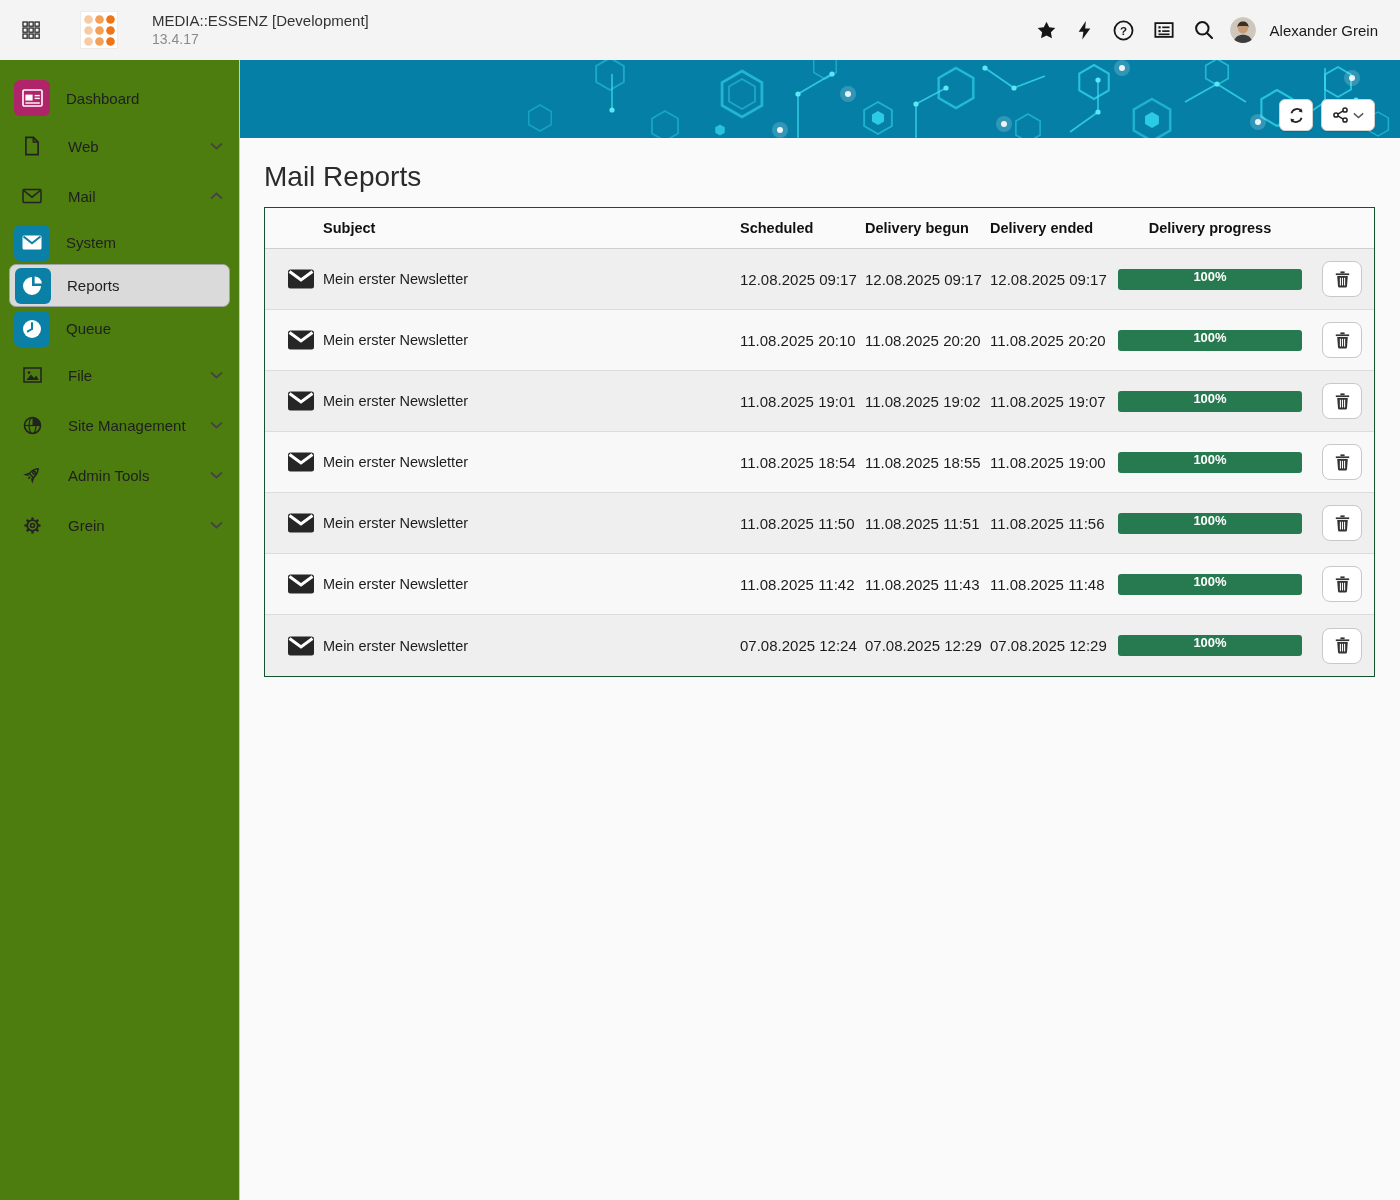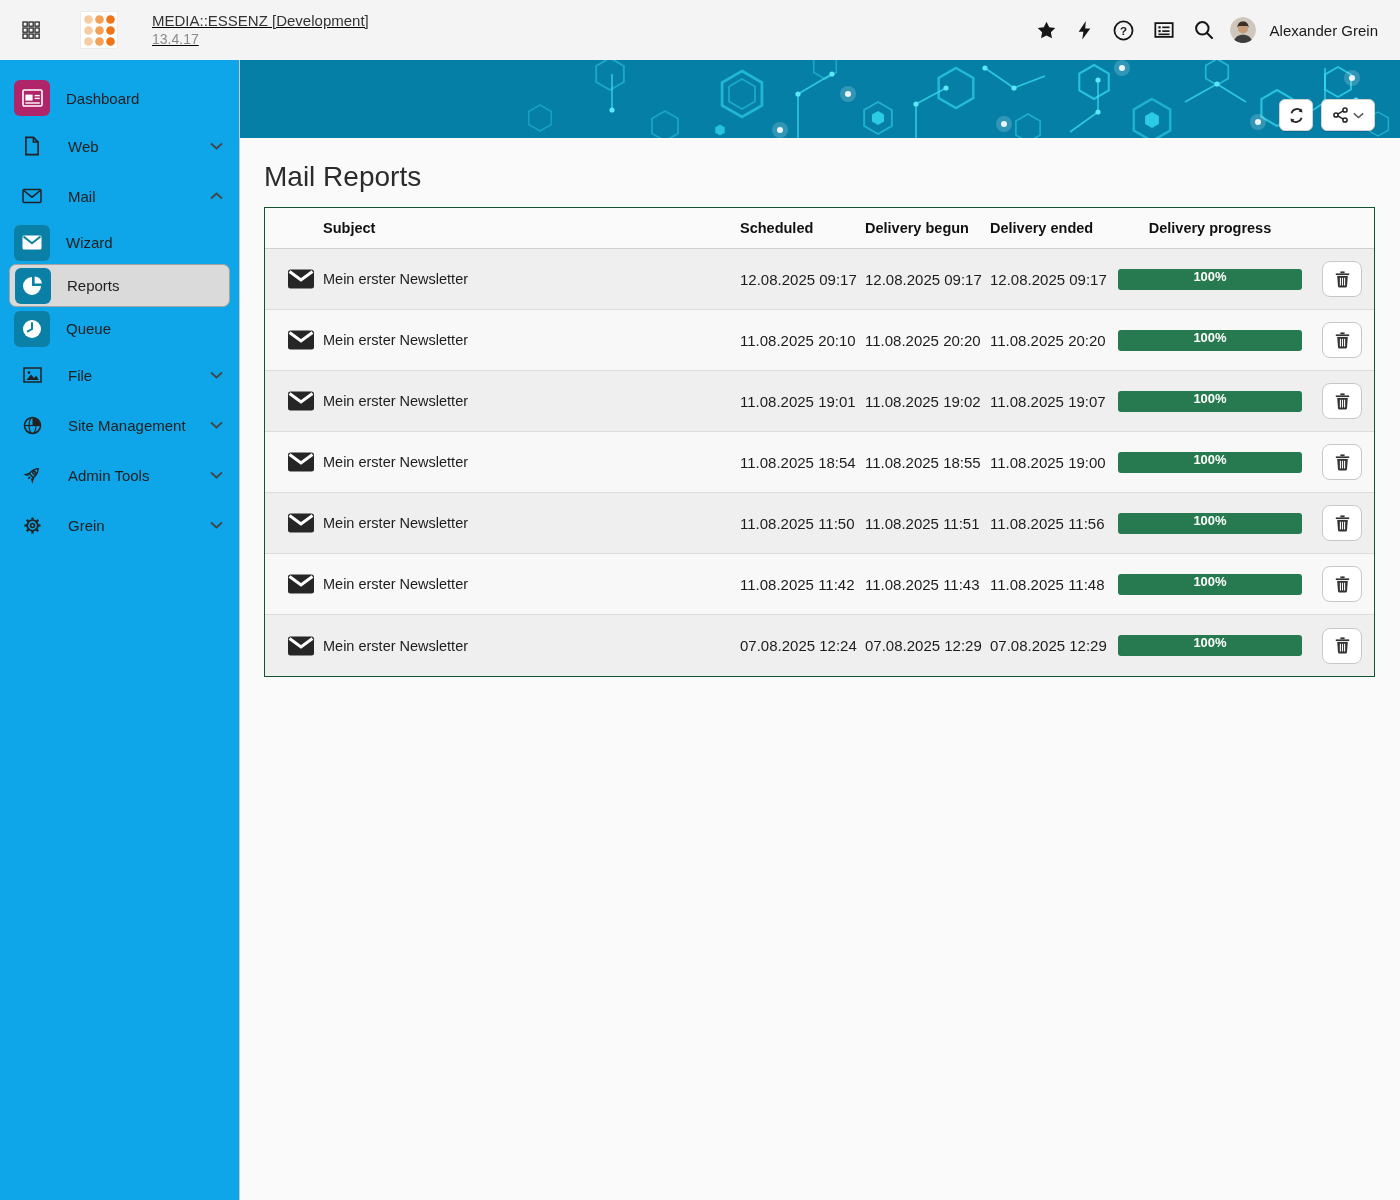--- a/index.html
+++ b/index.html
@@ -1,35 +1,35 @@
 <!DOCTYPE html>
 <html style="--banner-teal: #067fa6; --tile-teal: #0b80a6; --dashboard-magenta: #b02569; --progress-green: #27794f; --logo-orange-light: #f7cba4; --logo-orange-mid: #f5a057; --logo-orange-dark: #ef7416;"><head>
 <meta charset="utf-8">
 <style>
   * { margin:0; padding:0; box-sizing:border-box; }
   html,body { width:1400px; height:1200px; font-family:"Liberation Sans","DejaVu Sans",sans-serif; background:#fafafa; overflow:hidden; }
   .app { width:1400px; height:1200px; display:flex; flex-direction:column; }
 
   
   .topbar { height:60px; background:#f4f4f4; display:flex; align-items:center; padding:0 22px 0 18px; flex:0 0 auto; }
-  .topbar-left { display:flex; align-items:center; gap:28px;text-decoration:underline; }
+  .topbar-left { display:flex; align-items:center; gap:28px; }
   .icon-btn { background:none; border:none; cursor:pointer; display:flex; align-items:center; justify-content:center; padding:4px; }
   .logo-box { width:38px; height:38px; background:#fff; border:1px solid #ececec; display:flex; align-items:center; justify-content:center; margin-left:8px; }
   .title-block { margin-left:6px; line-height:1.25; }
   .app-title { font-size:15px; color:#333; }
   .app-version { font-size:14px; color:#8a8a8a; }
   .topbar-right { margin-left:auto; display:flex; align-items:center; gap:12px; }
   .avatar { width:26px; height:26px; border-radius:50%; overflow:hidden; flex:0 0 auto; }
   .user-name { font-size:15px; color:#1a1a1a; margin-left:2px; }
 
   
   .shell { flex:1; display:flex; min-height:0; }
 
   
-  .sidebar { width:240px; background:#0ea5e9; border-right:1px solid #c9c9c9; padding-top:15px; flex:0 0 auto; }
+  .sidebar { width:240px; background:#4d7c0f; border-right:1px solid #c9c9c9; padding-top:15px; flex:0 0 auto; }
   .nav-item { display:flex; align-items:center; height:50px; padding:0 16px 0 12px; cursor:pointer; }
   .nav-item.tile-row { height:46px; }
   .nav-item.sub { height:43px; }
   .nav-item.selected { background:#dadada; border:1px solid #a3a3a3; border-radius:7px; margin:0 9px; padding:0 7px 0 3px; }
   .nav-icon { width:40px; display:flex; justify-content:center; align-items:center; flex:0 0 auto; }
   .nav-tile { width:36px; height:36px; border-radius:6px; background:var(--tile-teal,#0b80a6); display:flex; align-items:center; justify-content:center; flex:0 0 auto; margin-left:2px; }
   .nav-tile.magenta { background:var(--dashboard-magenta,#b02569); }
   .nav-label { font-size:15px; color:#1f1f1f; margin-left:16px; }
   .nav-chevron { margin-left:auto; display:flex; align-items:center; }
 
@@ -199,21 +199,21 @@
         </span>
       </div>
 
       <div class="nav-item sub">
         <span class="nav-tile">
           <svg width="20" height="15" viewBox="0 0 20 15">
             <rect x="0.5" y="0.5" width="19" height="14" rx="1.5" fill="#fff"></rect>
             <polyline points="1.5,1.5 10,8.2 18.5,1.5" fill="none" stroke="#0b80a6" stroke-width="2"></polyline>
           </svg>
         </span>
-        <span class="nav-label">Wizard</span>
+        <span class="nav-label">System</span>
       </div>
 
 
       <div class="nav-item sub selected">
         <span class="nav-tile">
           <svg width="20" height="20" viewBox="0 0 20 20">
             <path d="M9 10 L9 1 A9 9 0 1 0 18 10 Z" fill="#fff"></path>
             <path d="M11.6 7.6 L11.6 0.4 A7.2 7.2 0 0 1 18.8 7.6 Z" fill="#fff"></path>
           </svg>
         </span>

